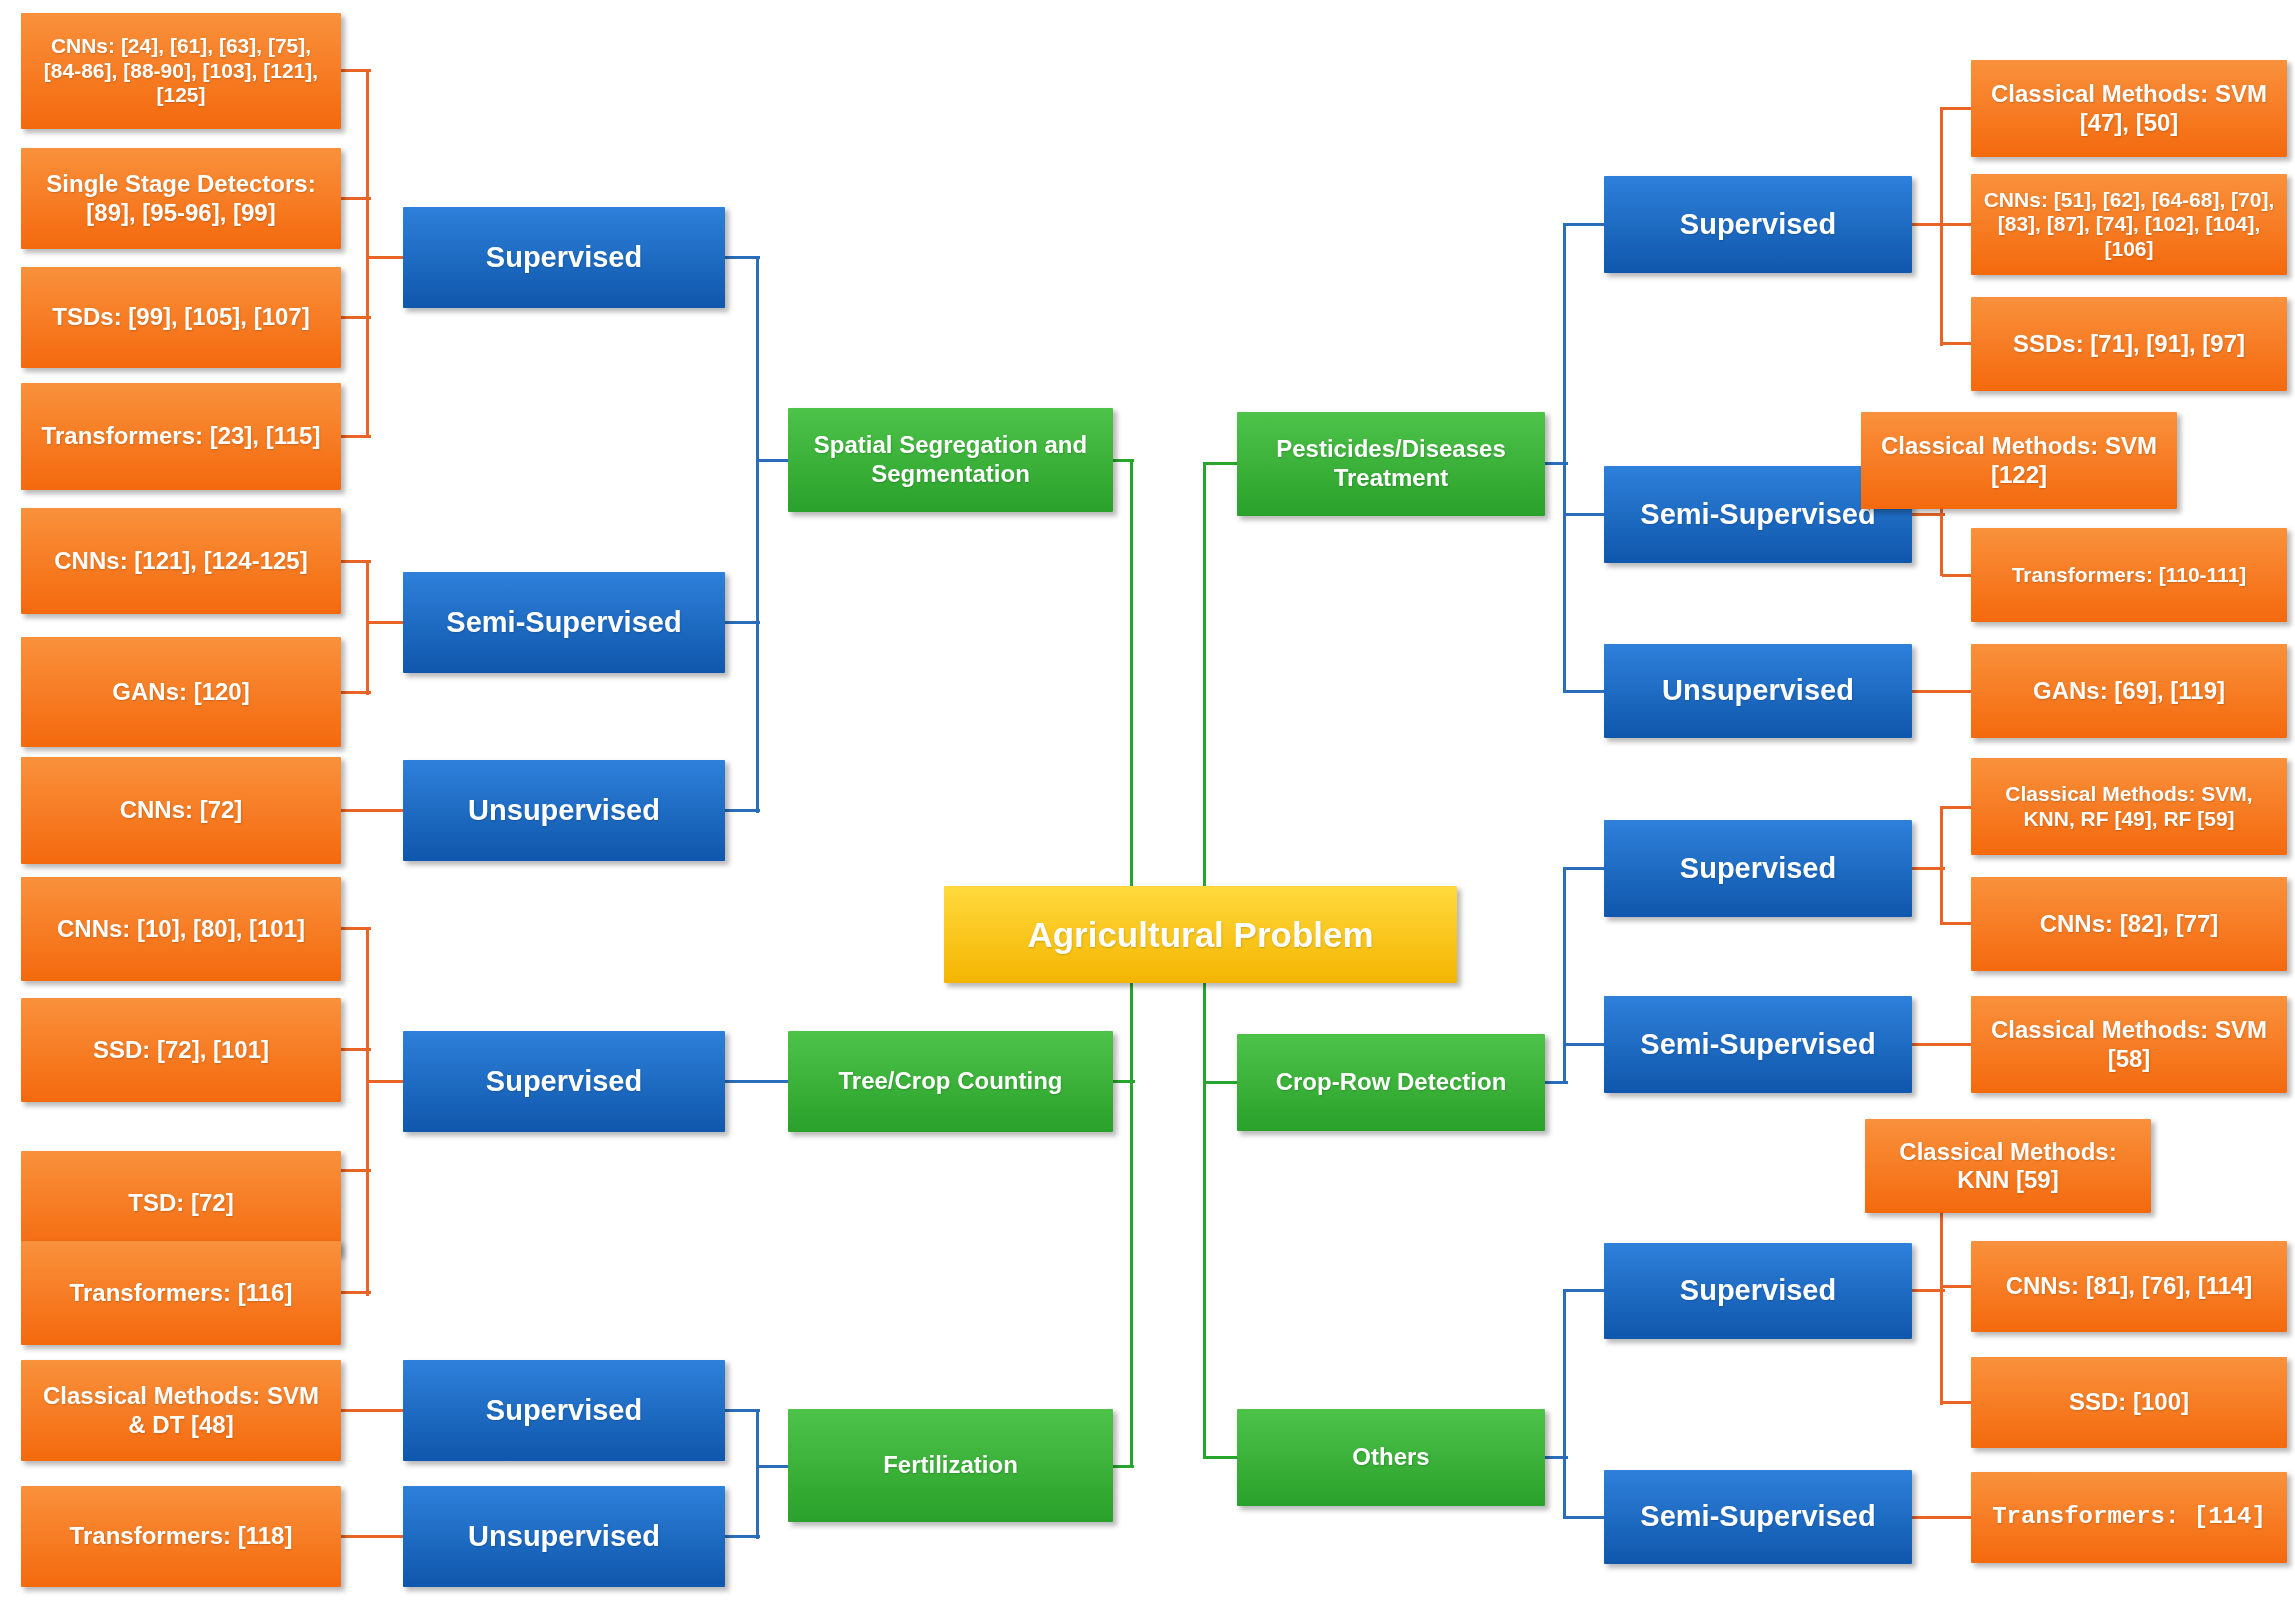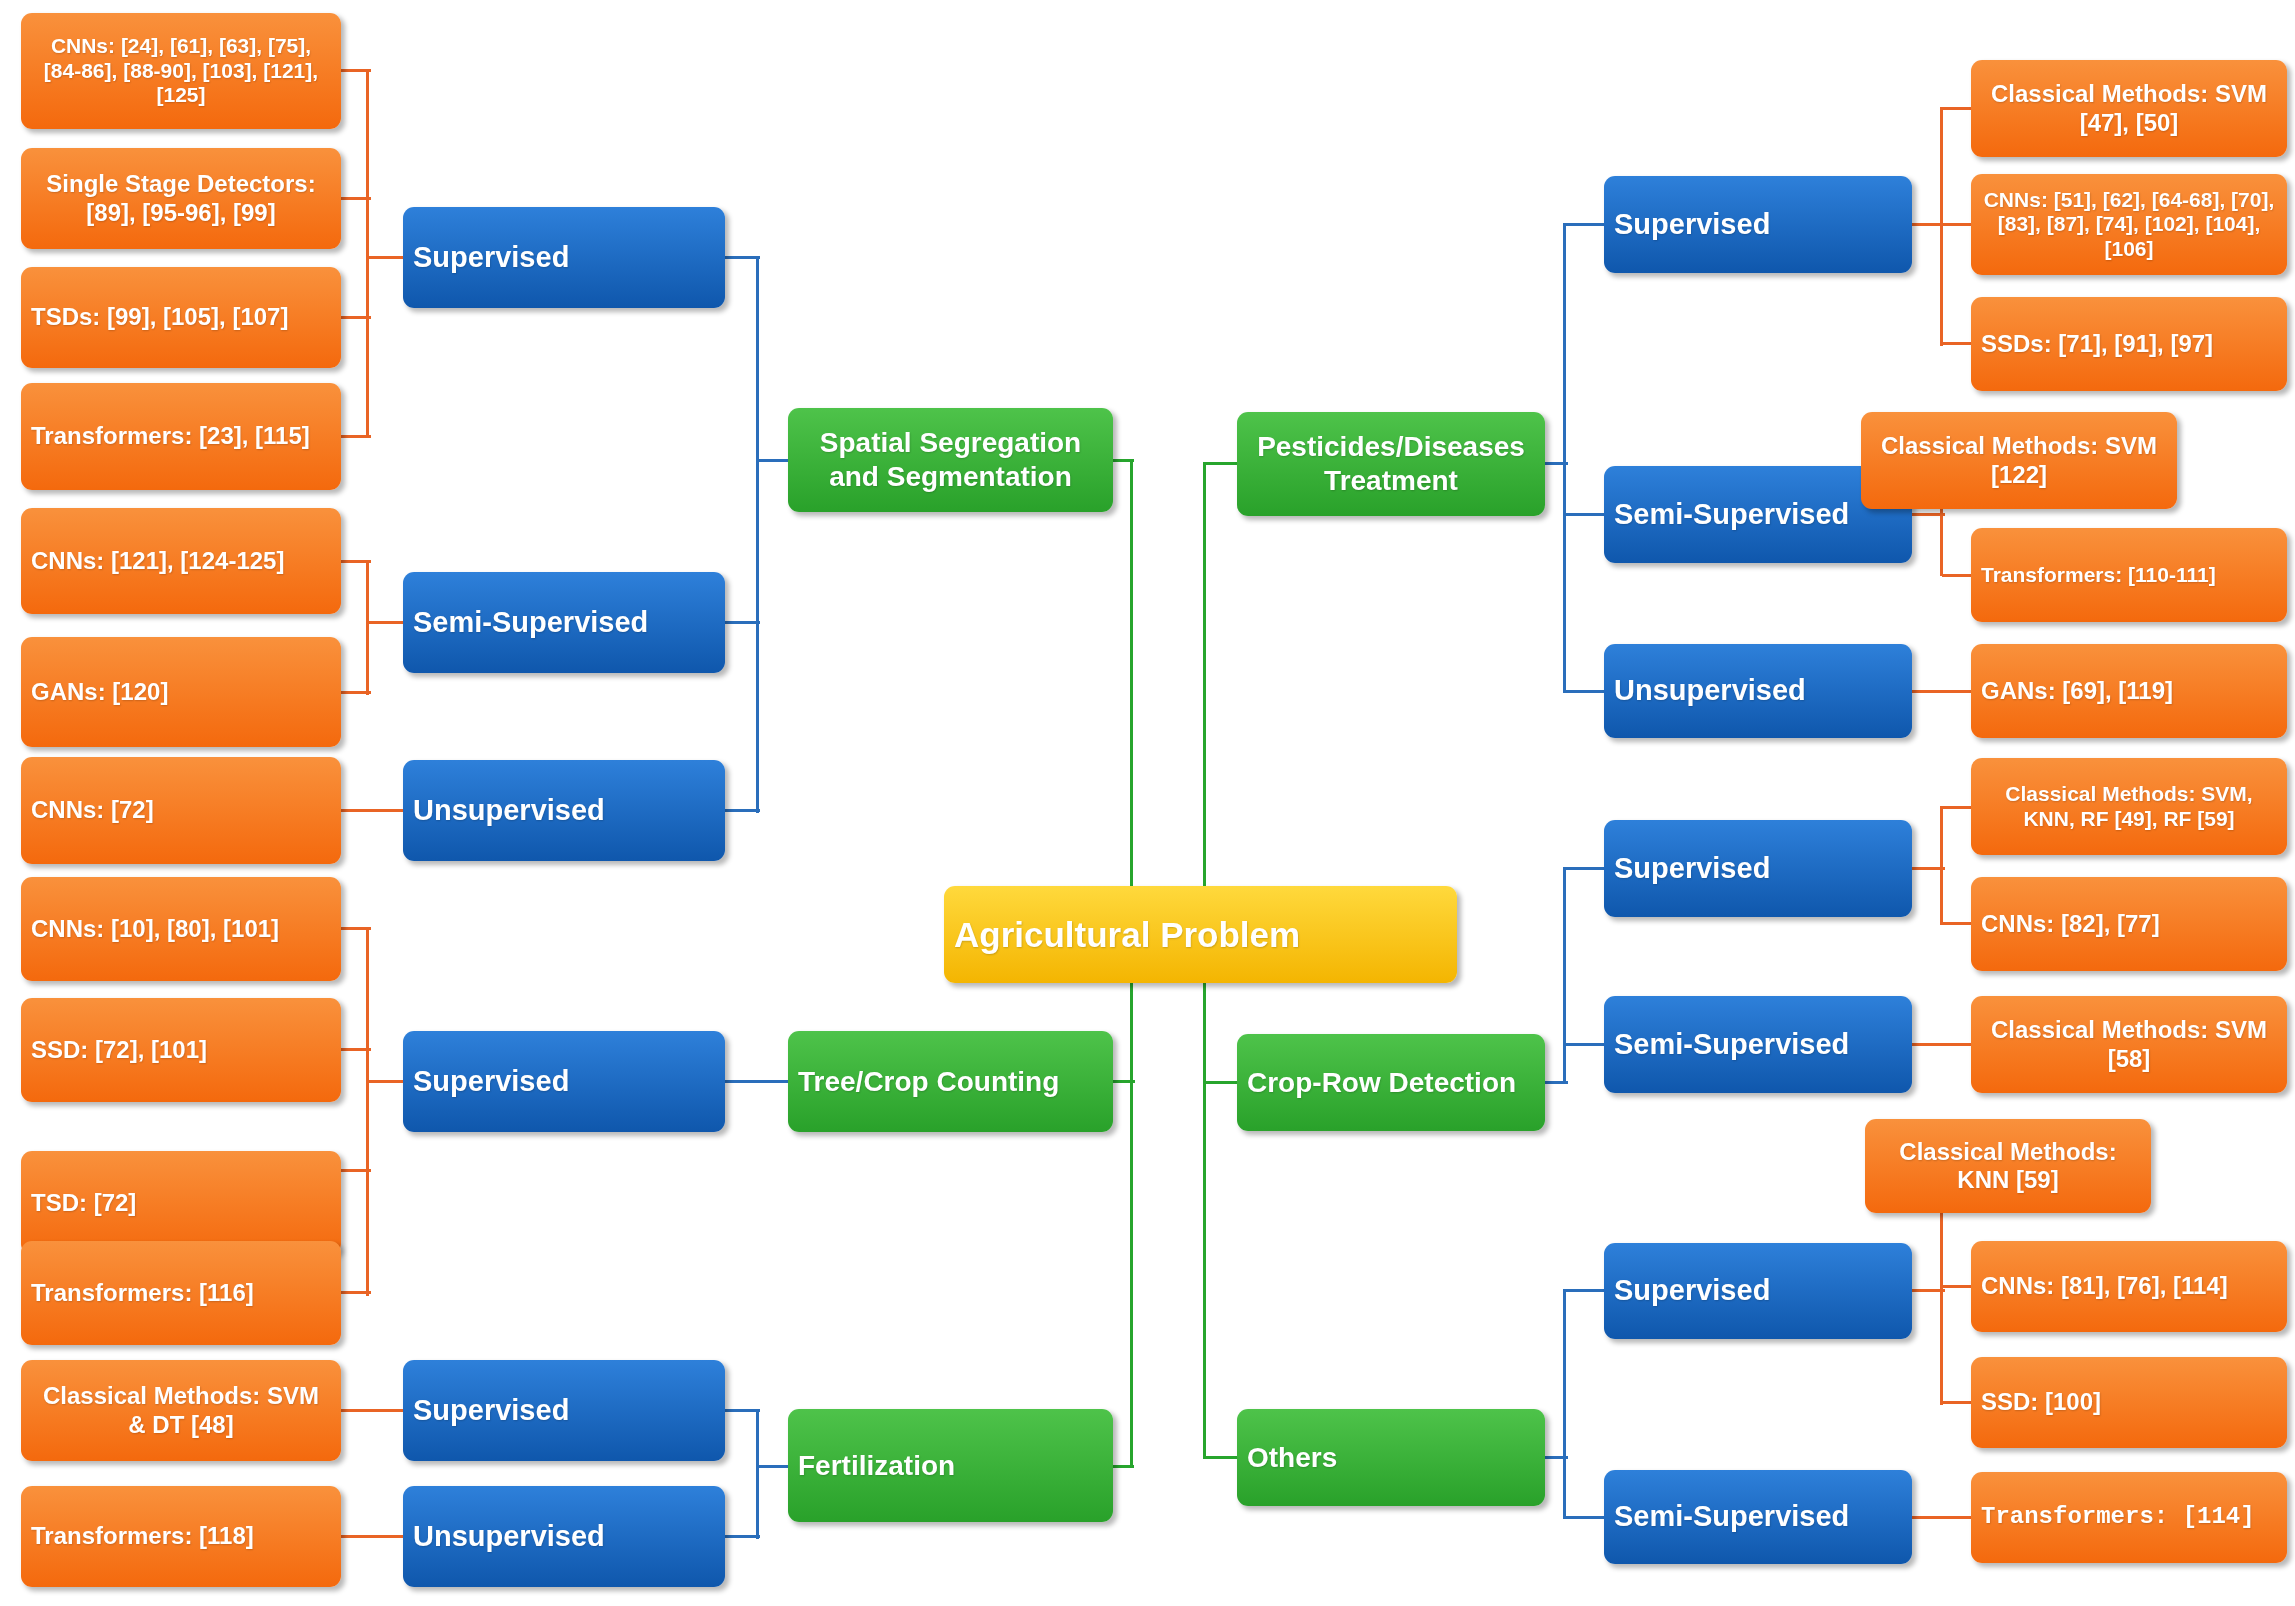--- a/index.html
+++ b/index.html
@@ -5,41 +5,41 @@
   html,body{margin:0;padding:0;background:#ffffff;}
   #diagram{
     position:relative;
     width:2295px;height:1606px;
     background:#ffffff;
     font-family:"Liberation Sans", sans-serif;
     overflow:hidden;
   }
   .node{
     position:absolute;
-    display:flex;align-items:center;justify-content:flex-start;
+    display:flex;align-items:center;justify-content:center;
     text-align:center;color:#ffffff;
-    border-radius:11px;
+    border-radius:1px;
     box-sizing:border-box;
     padding:5px 10px;
     box-shadow:3.1px 3.8px 5.7px rgba(0,0,0,0.28);
     z-index:2;
     text-shadow:0.6px 1.3px 1.9px rgba(0,0,0,0.18);
   }
   .node.orange{
     background:linear-gradient(180deg,#F9913C 0%,#F4690D 100%);
     font-size:24px;font-weight:600;line-height:1.18;
   }
   .node.orange.small{font-size:21px;line-height:1.15;}
   .node.blue{
     background:linear-gradient(180deg,#2E80DA 0%,#0F57AC 100%);
     font-size:29px;font-weight:600;line-height:1.15;
   }
   .node.green{
     background:linear-gradient(180deg,#4EC34A 0%,#29A12A 100%);
-    font-size:28px;font-weight:700;line-height:1.2;
+    font-size:24px;font-weight:700;line-height:1.2;
     z-index:3;
   }
   .node.yellow{
     background:linear-gradient(180deg,#FFD93C 0%,#F4B501 100%);
     font-size:35px;font-weight:700;
     z-index:4;
   }
   .edge{position:absolute;z-index:1;}
 </style>
 </head>

